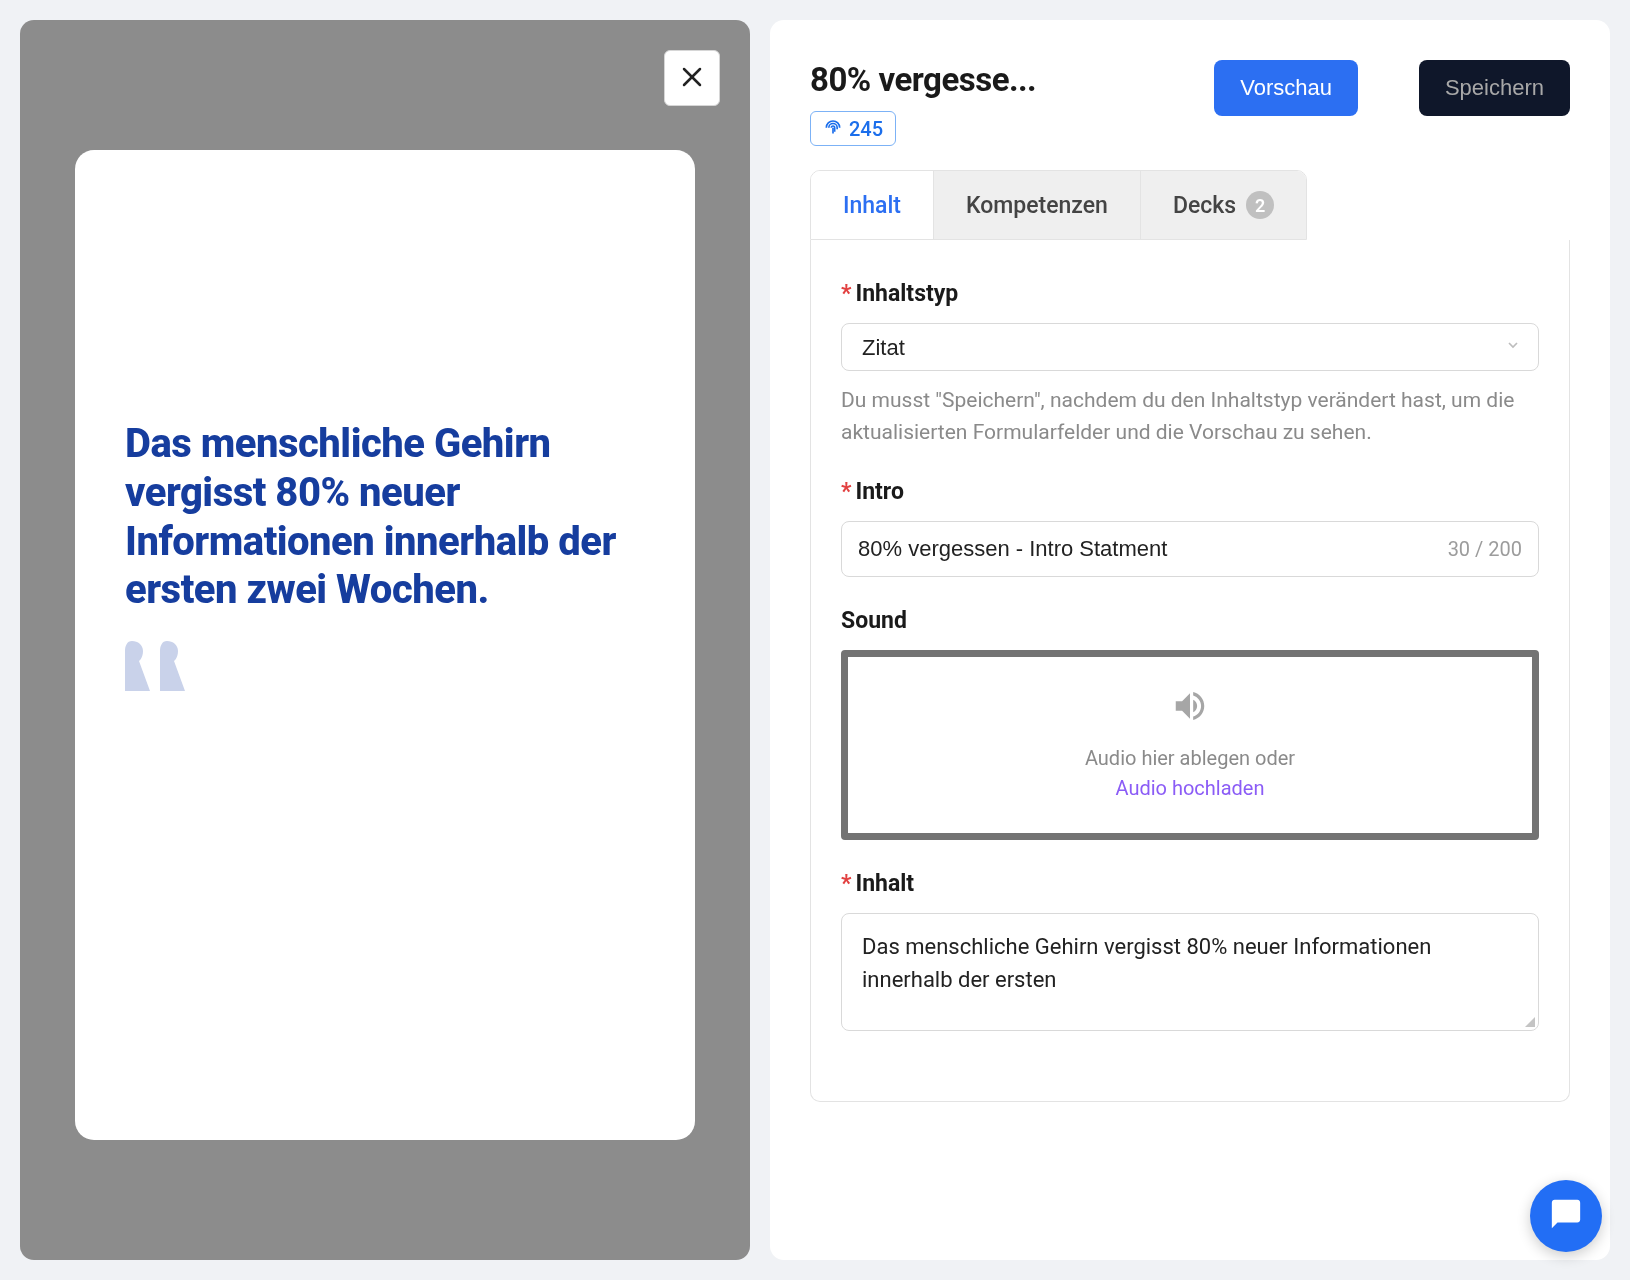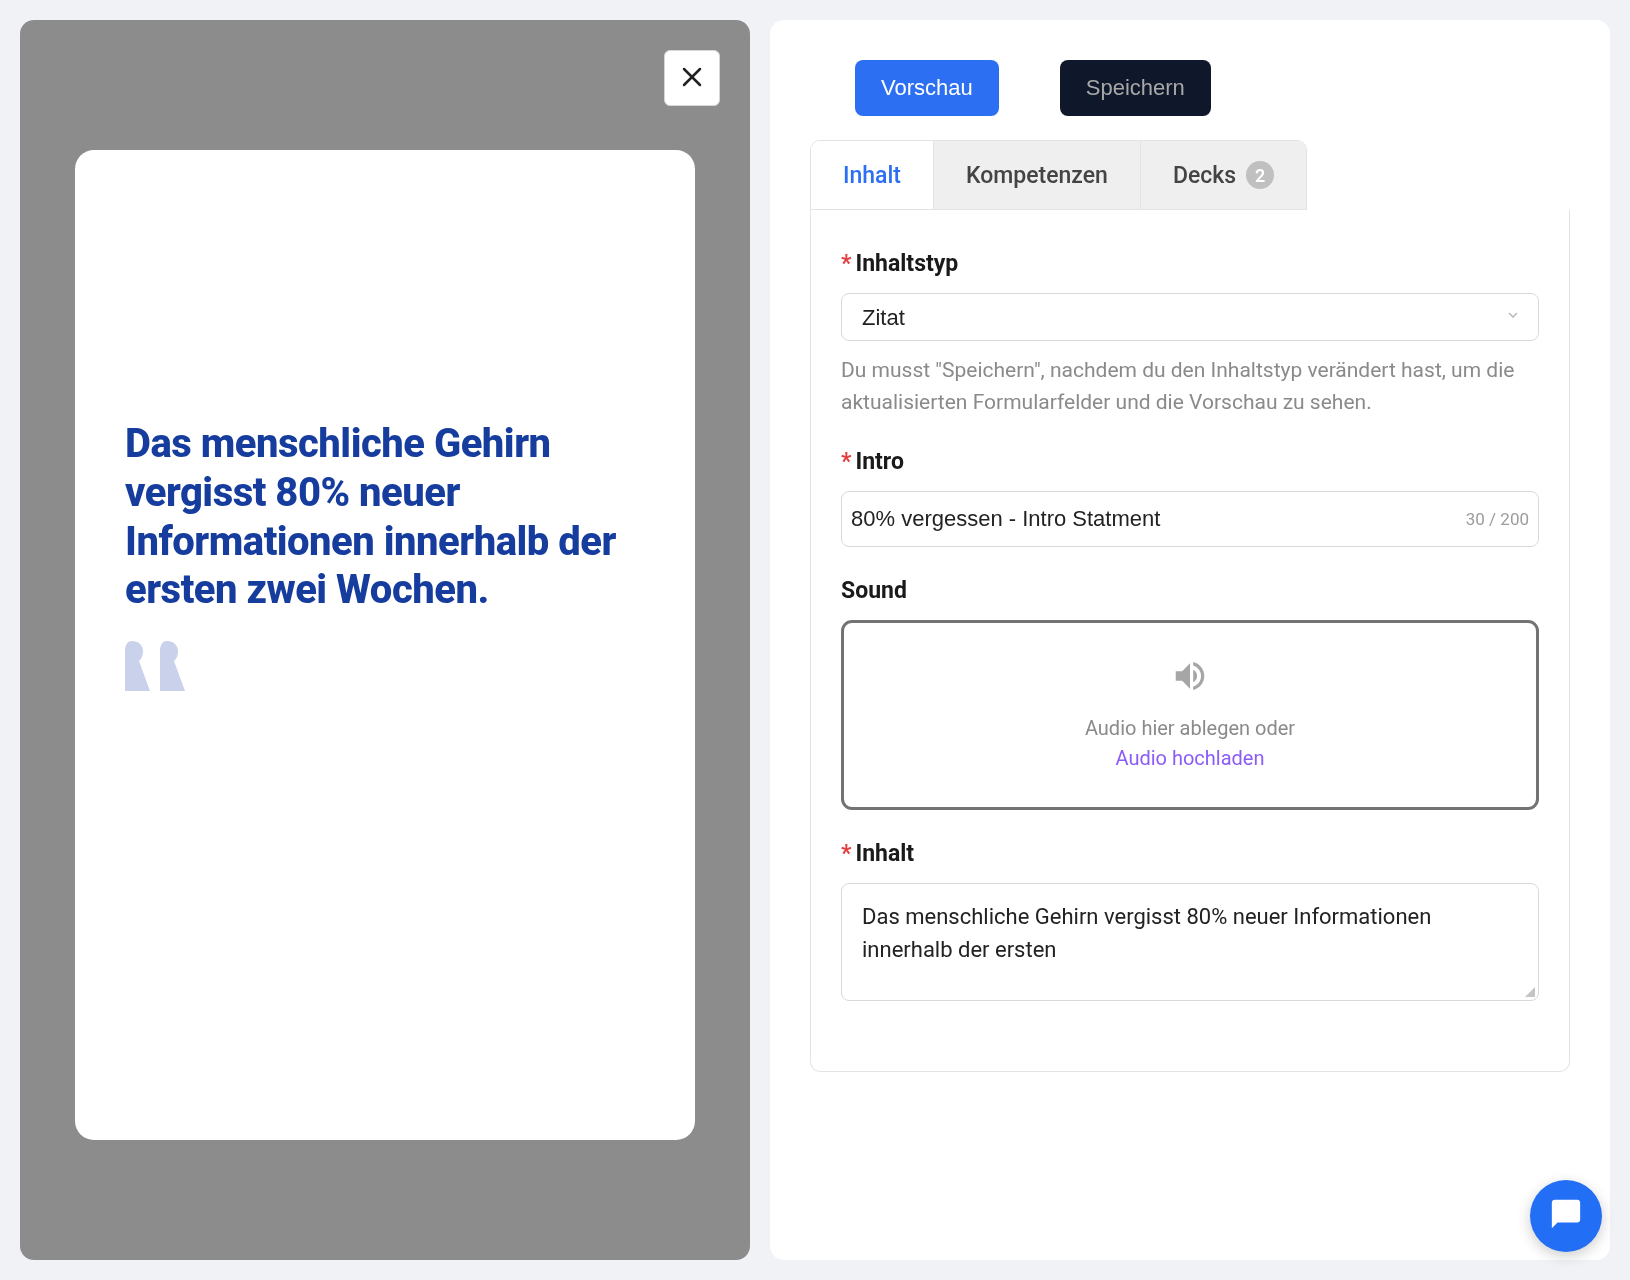--- a/index.html
+++ b/index.html
@@ -255,40 +255,40 @@
     .field-group {
       margin-bottom: 30px;
     }
     .input-wrap {
       position: relative;
       display: flex;
       align-items: center;
       border: 1px solid #d9d9d9;
       border-radius: 8px;
       height: 56px;
-      padding: 0 9px;
+      padding: 0 16px;
       background: #fff;
     }
     .text-input {
       flex: 1;
       border: none;
       font-size: 22px;
       color: #222;
       outline: none;
       background: transparent;
     }
     .char-count {
-      font-size: 17px;
+      font-size: 20px;
       color: #9c9c9c;
       margin-left: 12px;
       white-space: nowrap;
     }
     .upload-box {
-      border: 3px solid #737373;
-      border-radius: 11px;
+      border: 7px solid #737373;
+      border-radius: 4px;
       height: 190px;
       display: flex;
       flex-direction: column;
       align-items: center;
       justify-content: center;
       gap: 14px;
       background: #fff;
     }
     .upload-box svg {
       width: 46px;
@@ -376,20 +376,34 @@
             <path d="M0 0 L25 0 L14 30 C14 30 18 33 18 40 C18 46 13 50 7 50 C2 50 0 45 0 40 C0 32 0 0 0 0 Z" transform="translate(0,0) scale(1,-1) translate(0,-50)"></path>
             <path d="M0 0 L25 0 L14 30 C14 30 18 33 18 40 C18 46 13 50 7 50 C2 50 0 45 0 40 C0 32 0 0 0 0 Z" transform="translate(35,0) scale(1,-1) translate(0,-50)"></path>
           </svg>
         </div>
       </div>
     </div>
   </div>
 
   <div class="editor-panel">
     <div class="editor-header">
+      <div class="header-left">
+        <div class="page-title">80% vergesse...</div>
+        <div class="id-badge">
+          <span>
+            <svg viewBox="0 0 24 24" fill="none" stroke="currentColor" stroke-width="2">
+              <path d="M4 14a8 8 0 0 1 16 0"></path>
+              <path d="M7 14a5 5 0 0 1 10 0v2"></path>
+              <path d="M10 14a2 2 0 0 1 4 0v5"></path>
+              <path d="M12 14v7"></path>
+            </svg>
+          </span>
+          <span>245</span>
+        </div>
+      </div>
       <div class="header-actions">
         <button class="btn btn-primary">Vorschau</button>
         <button class="btn btn-disabled">Speichern</button>
       </div>
     </div>
 
     <div class="editor-scroll">
 
       <div class="tabs">
         <div class="tab active">

